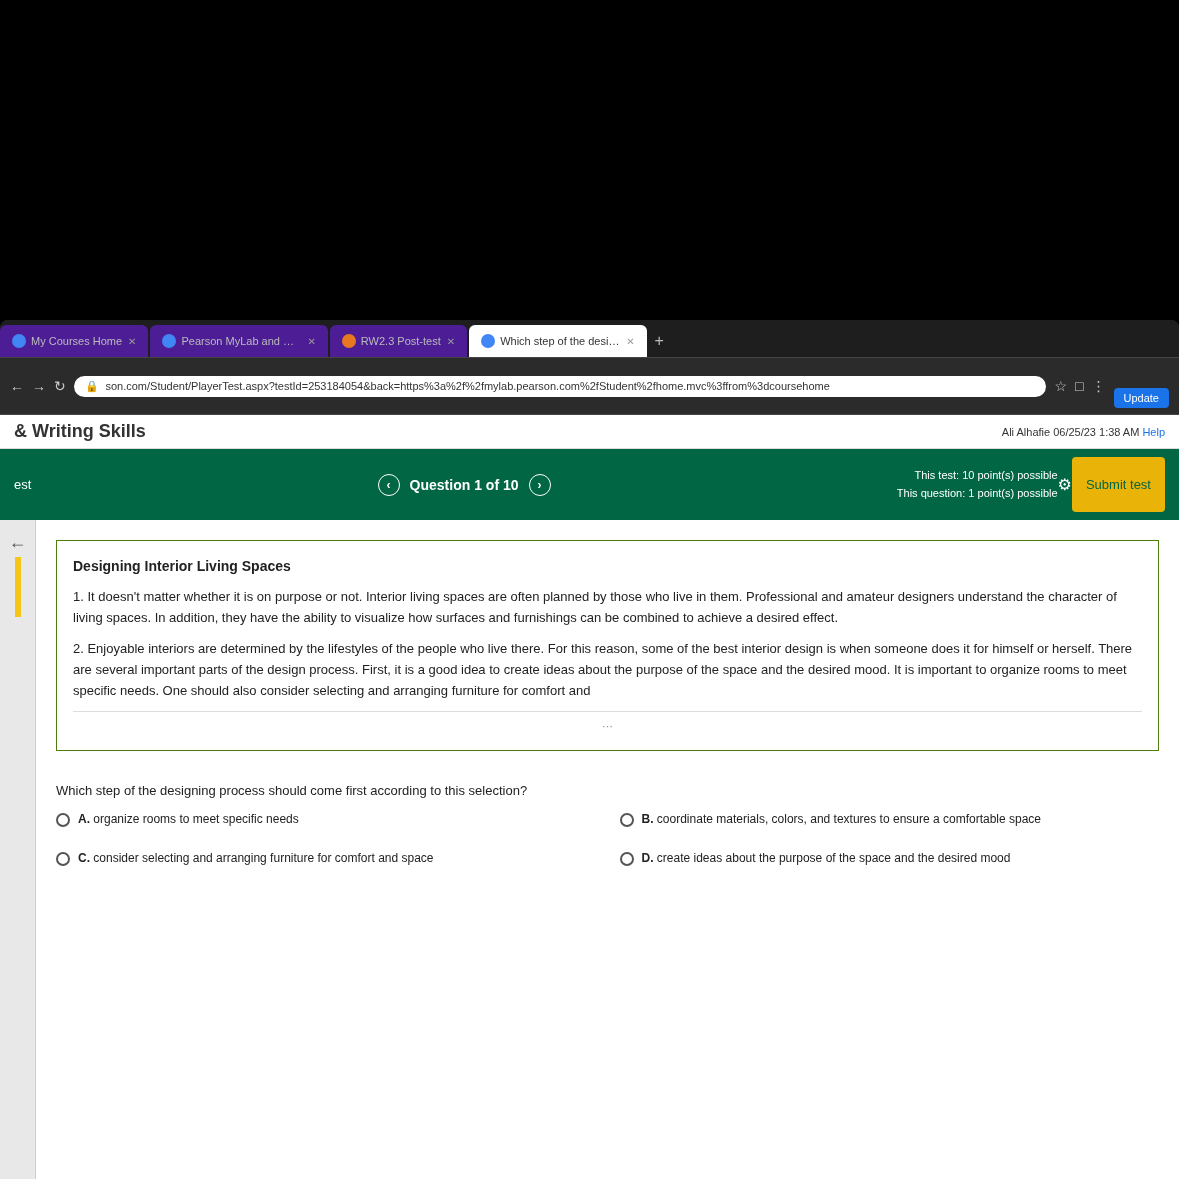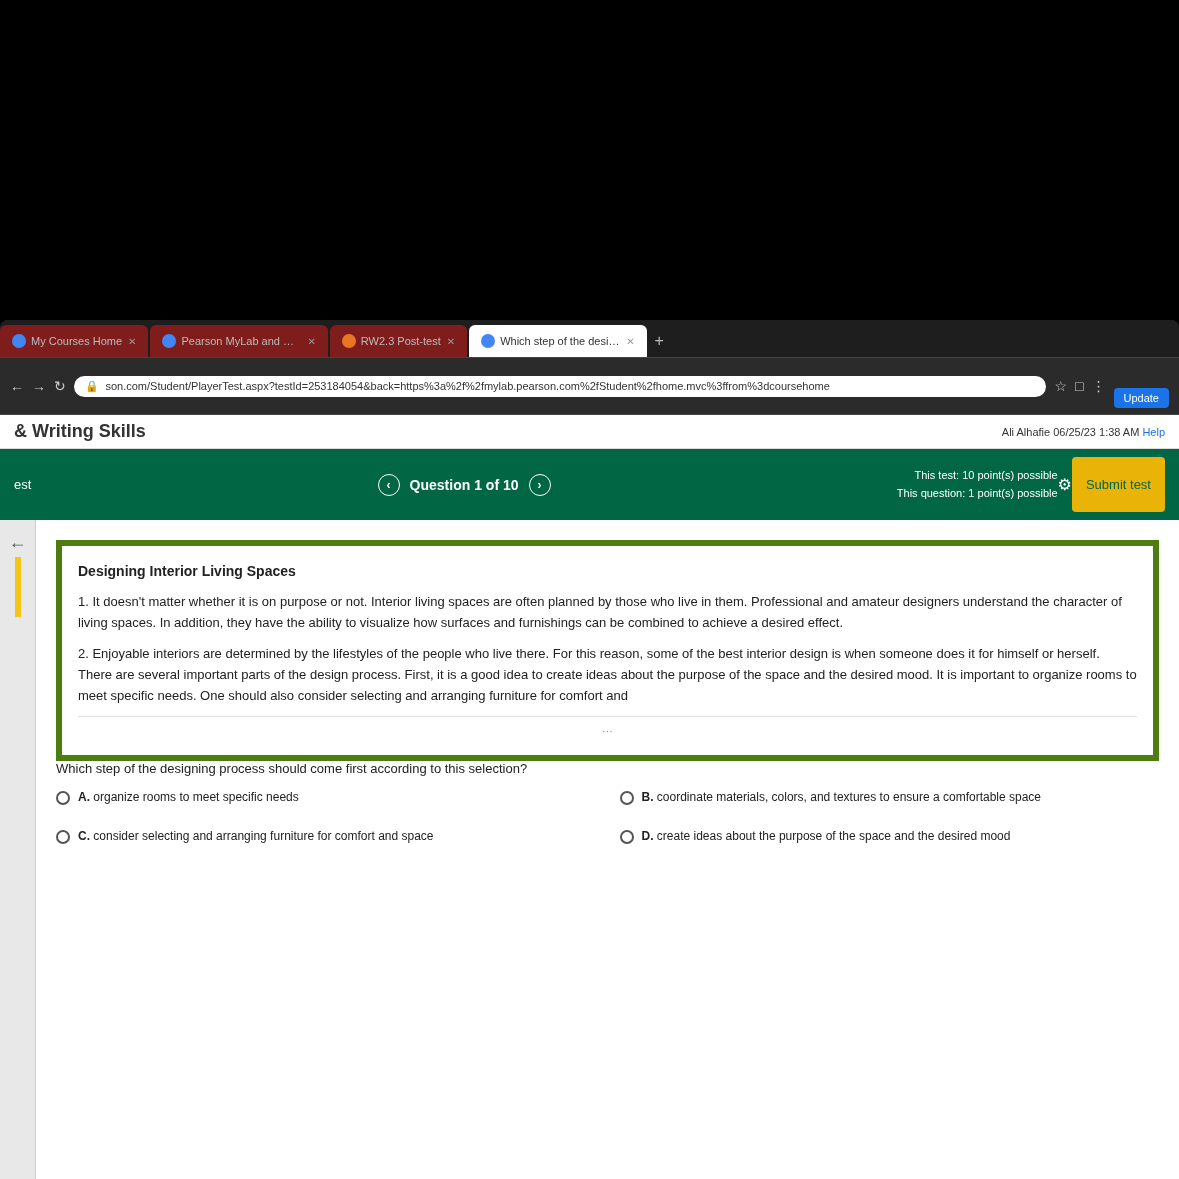--- a/index.html
+++ b/index.html
@@ -46,21 +46,21 @@
       position: relative;
       height: 32px;
     }
 
     .tab.active {
       background: #fff;
       color: #333;
     }
 
     .tab.inactive {
-      background: #7f1d1d;
+      background: #4c1d95;
       color: #bbb;
       margin-right: 2px;
     }
 
     .tab-icon {
       width: 14px;
       height: 14px;
       margin-right: 5px;
       border-radius: 50%;
       flex-shrink: 0;
@@ -233,23 +233,23 @@
       margin-top: 4px;
     }
 
     .content-area {
       flex: 1;
       background: #fff;
       padding: 20px;
     }
 
     .passage-box {
-      border: 6px solid #4d7c0f;
+      border: 1px solid #4d7c0f;
       padding: 14px 16px;
-      margin-bottom: 0;
+      margin-bottom: 32px;
       font-size: 13px;
       line-height: 1.6;
       color: #222;
     }
 
     .passage-title {
       font-weight: bold;
       margin-bottom: 10px;
       font-size: 14px;
     }

